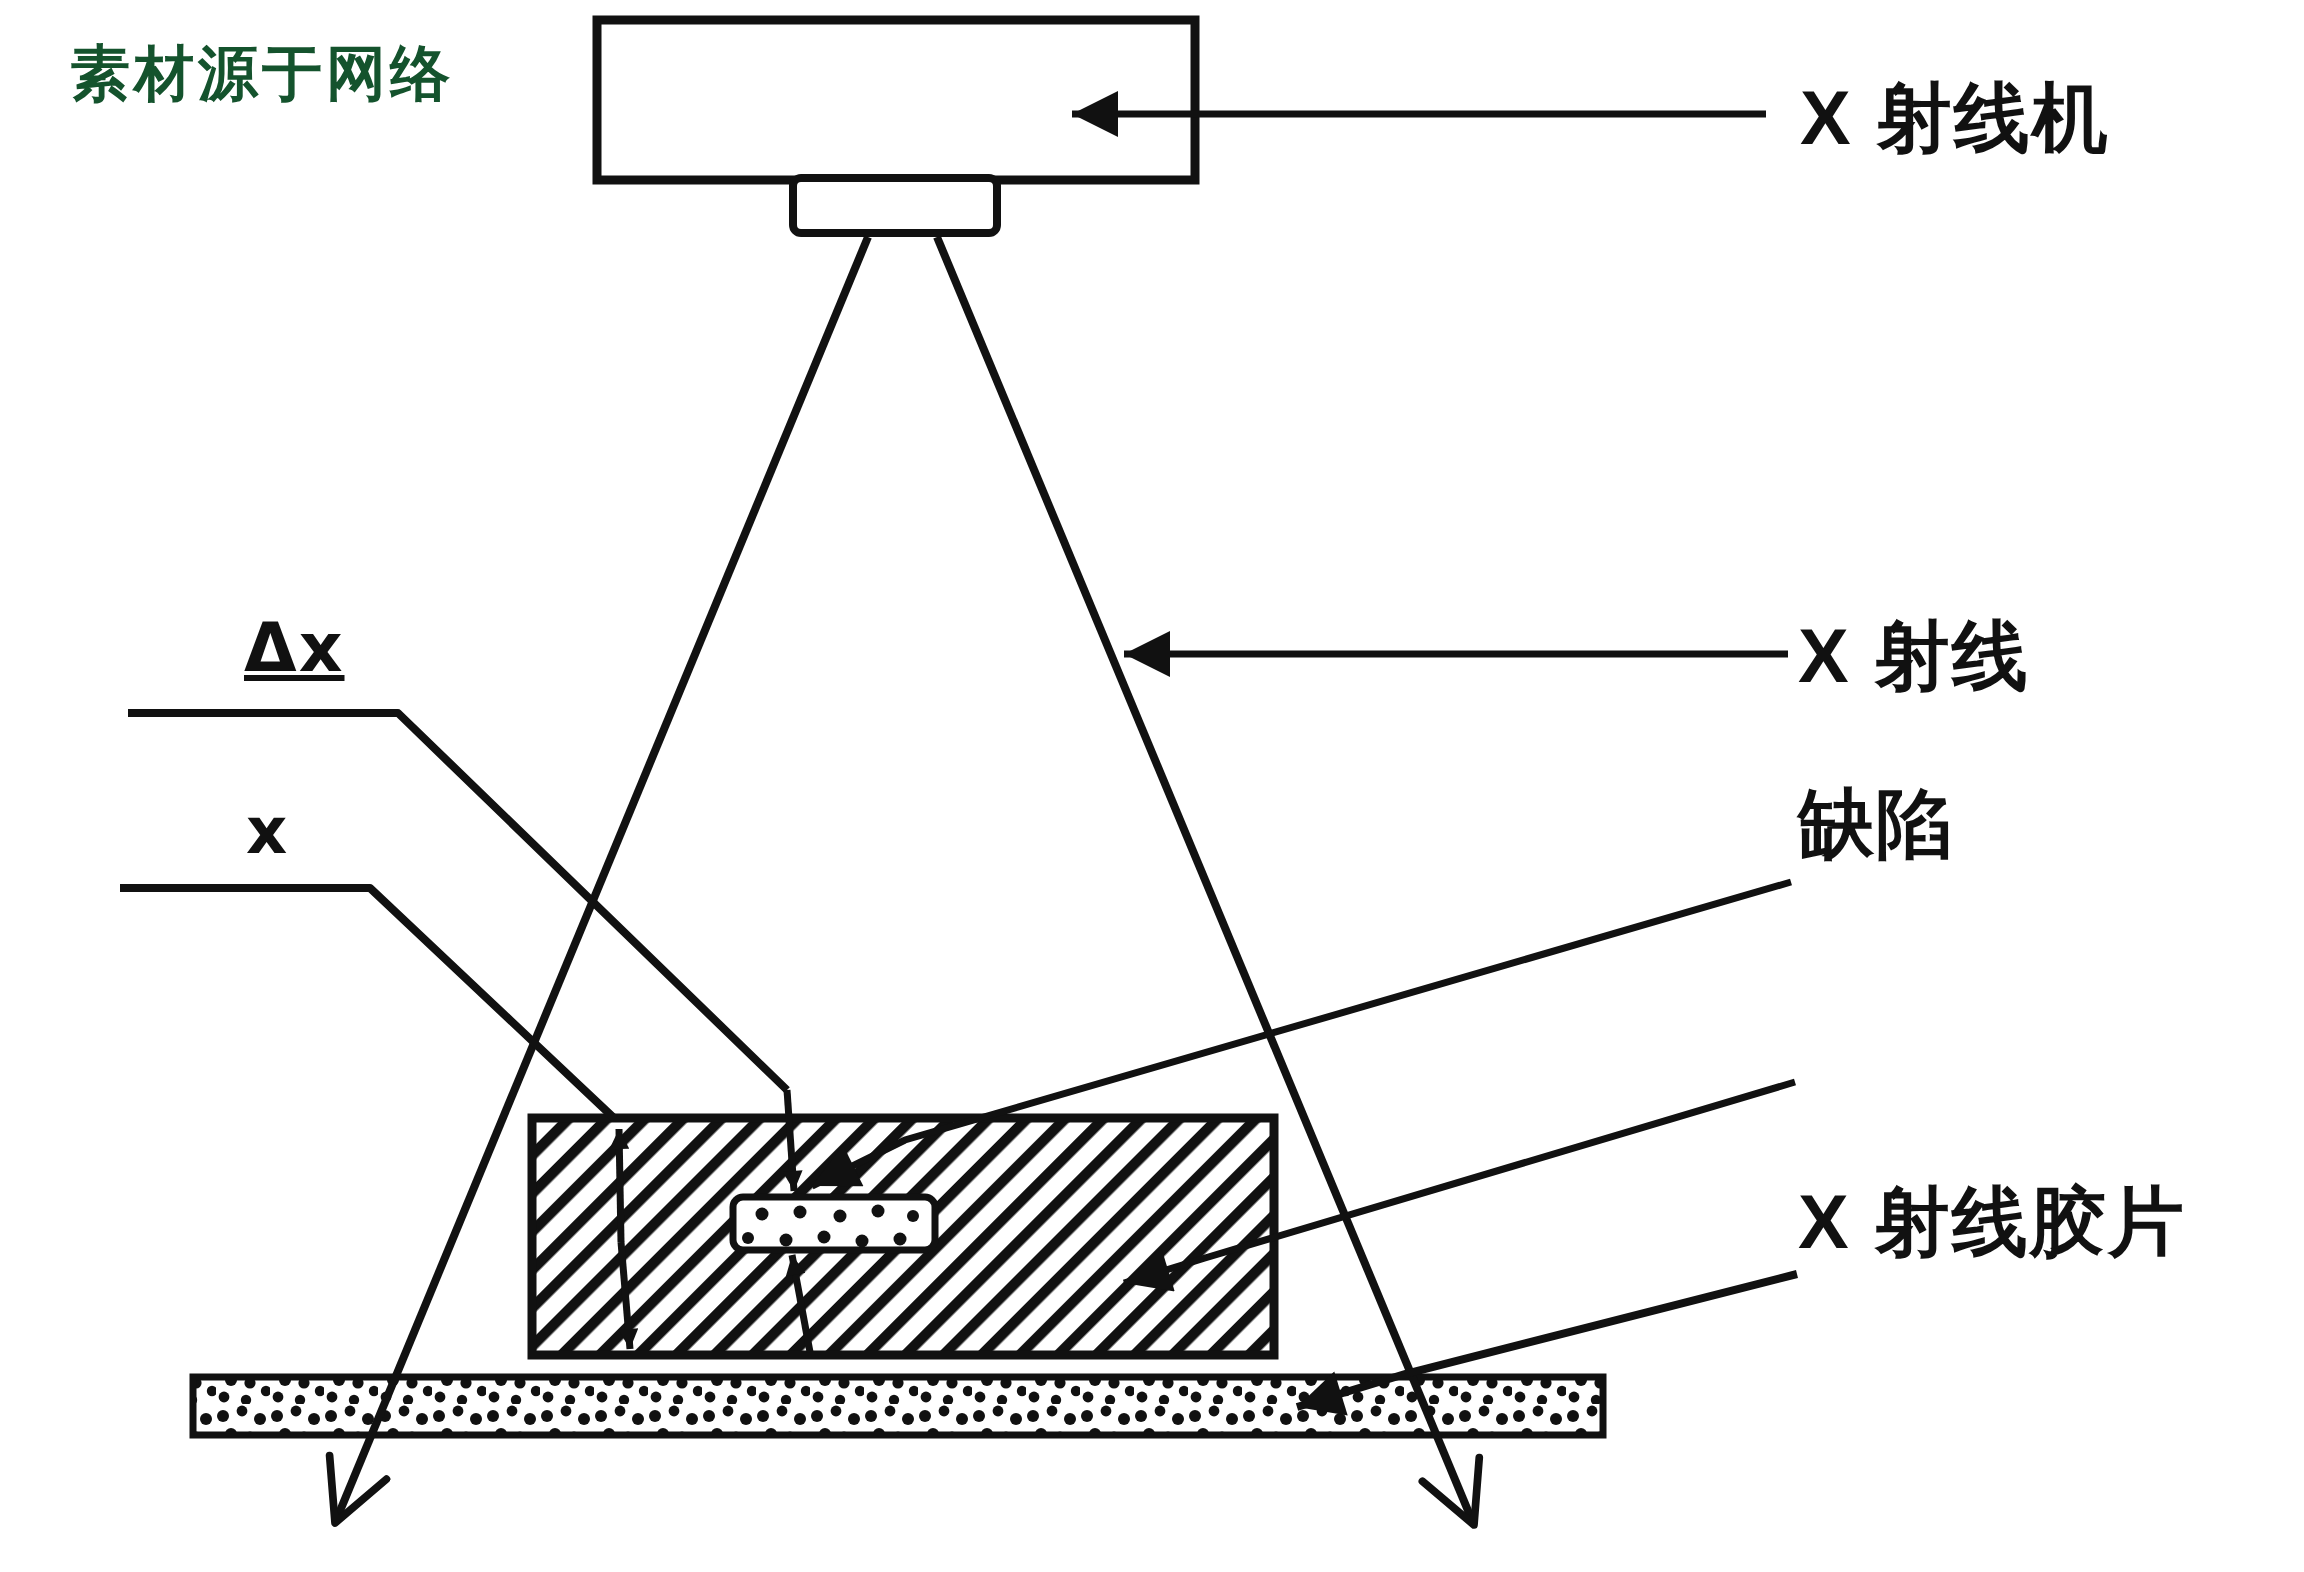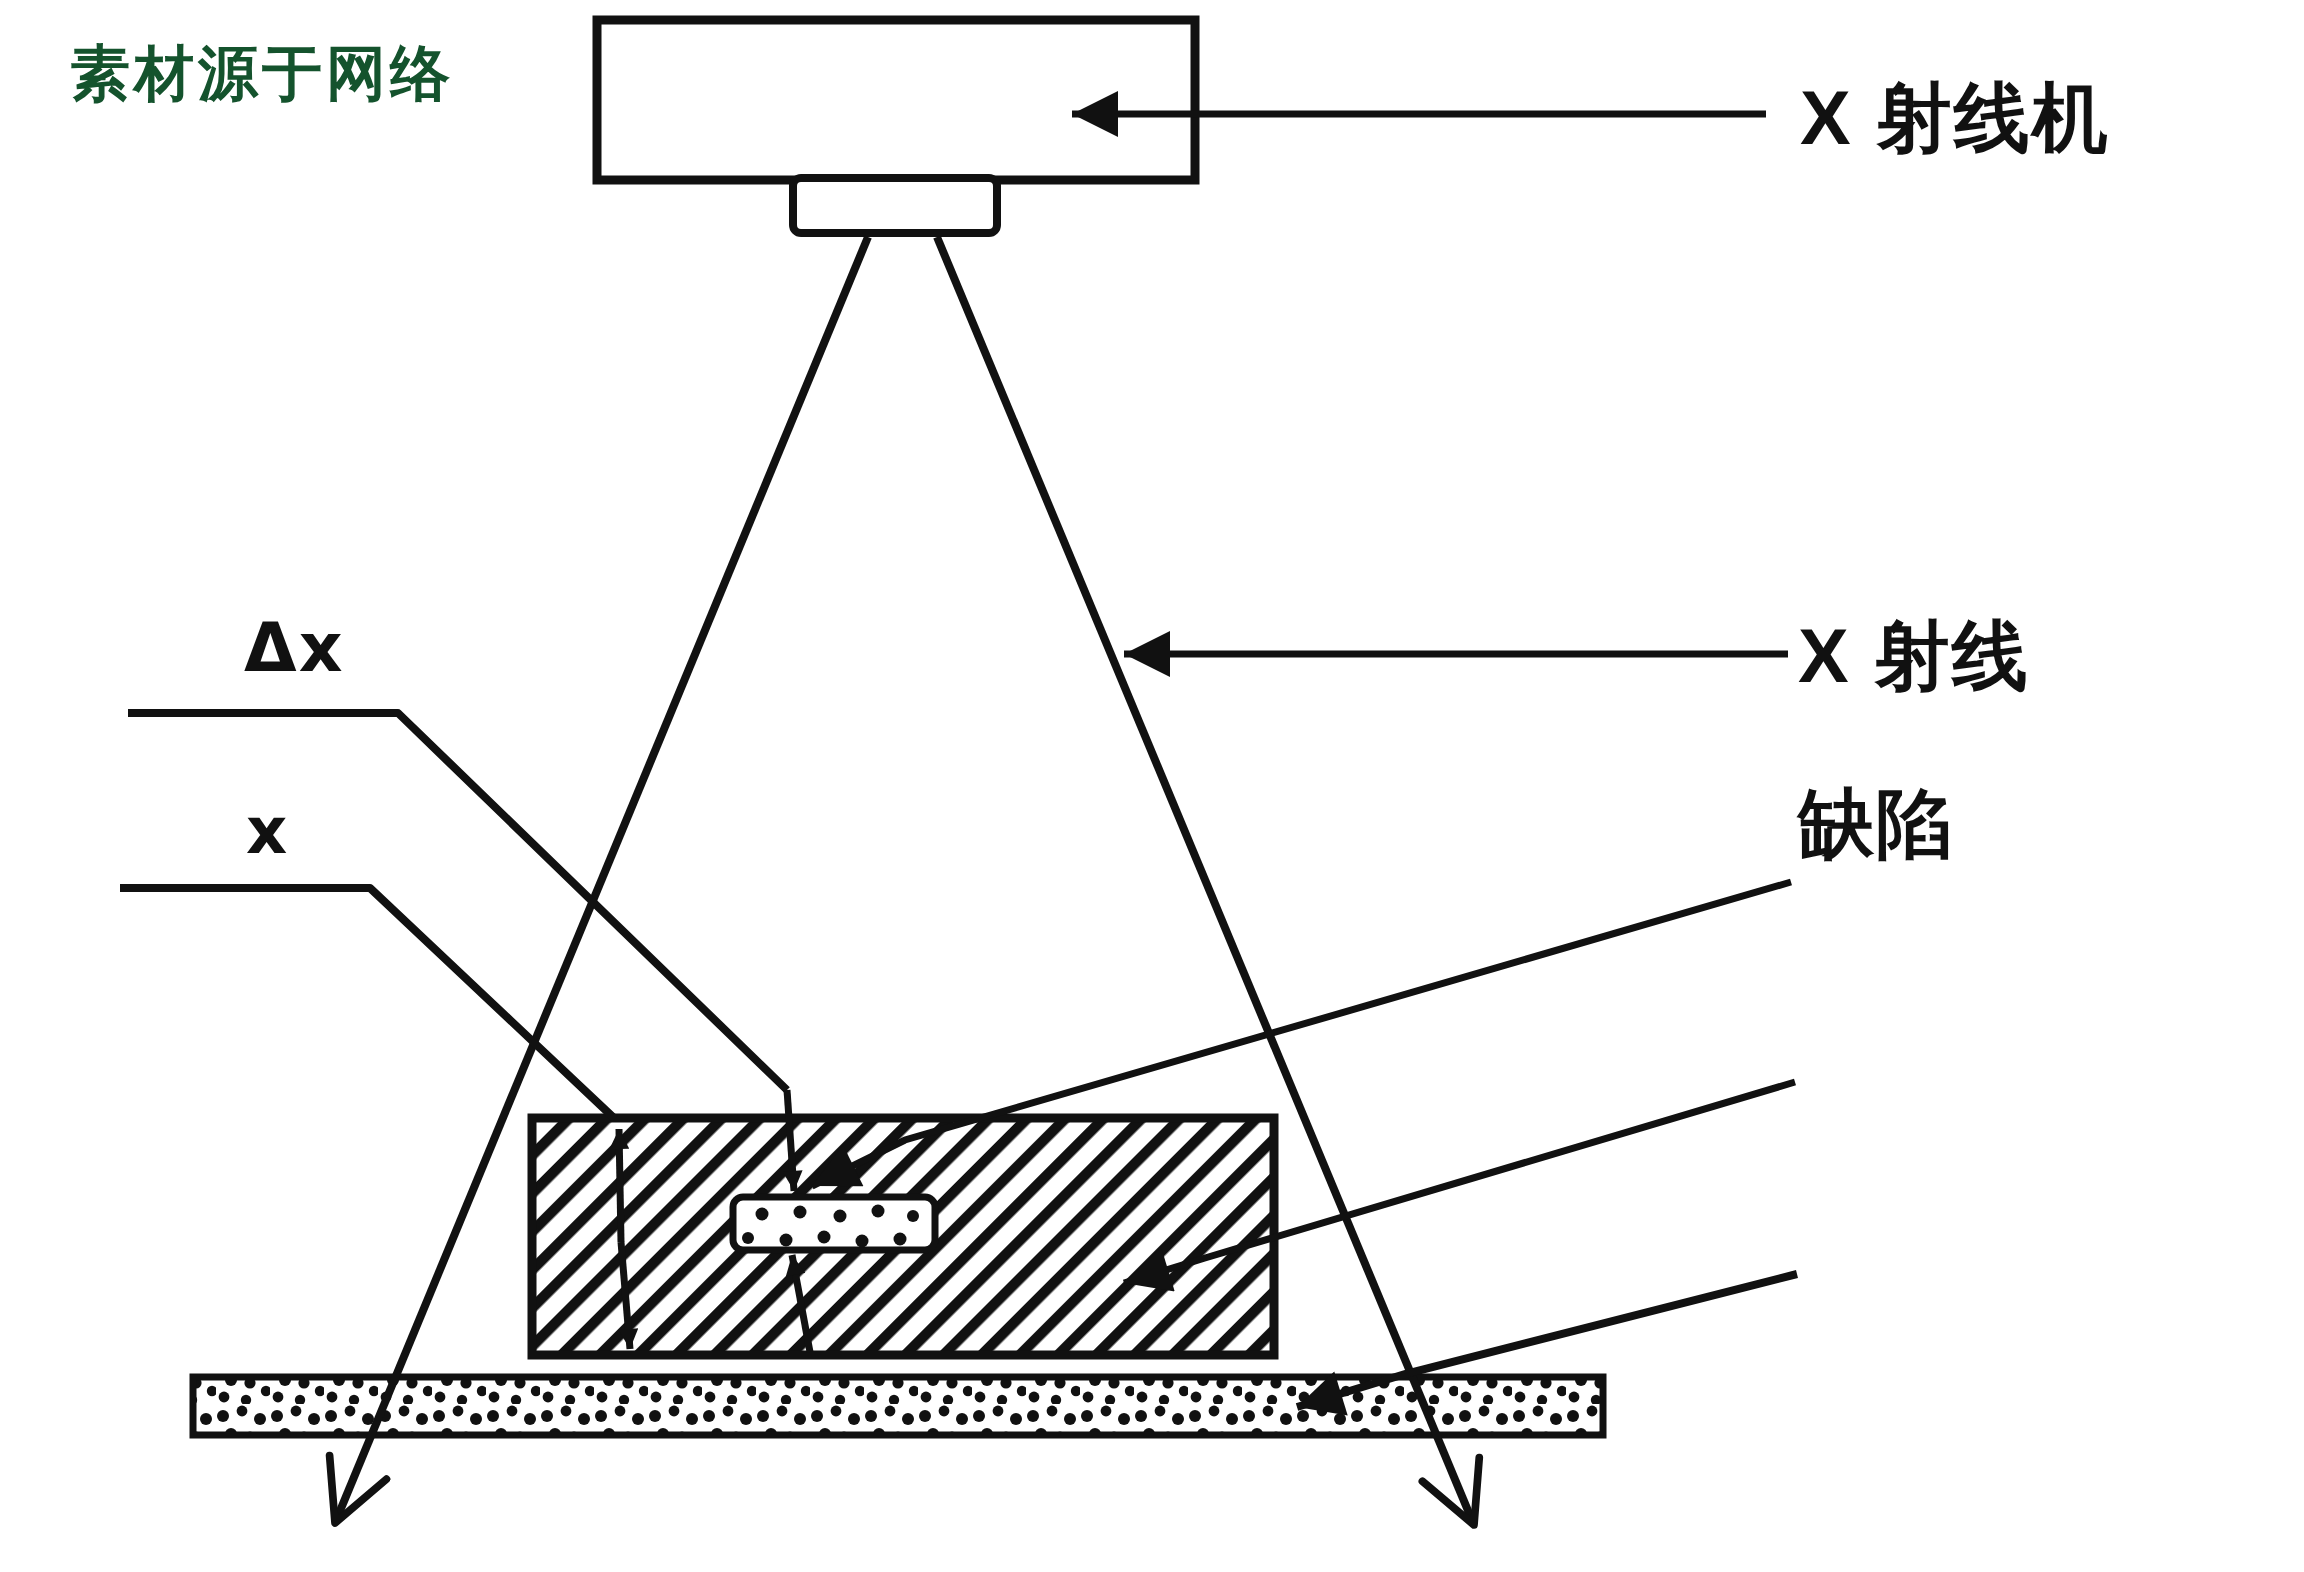--- a/index.html
+++ b/index.html
@@ -115,18 +115,19 @@
 
   <div id="watermark">素材源于网络</div>
 
   <div class="lbl lbl-cn" style="left:1800px; top:78px;">X 射线机</div>
 
   <div class="lbl lbl-cn" style="left:1798px; top:616px;">X 射线</div>
 
   <div class="lbl lbl-cn" style="left:1798px; top:784px;">缺陷</div>
 
 
+  <div class="lbl lbl-cn" style="left:1798px; top:1182px;">X 射线胶片</div>
 
-  <div class="lbl lbl-math" style="left:244px; top:612px;">Δx</div>
+  <div class="lbl lbl-math" style="left:244px; top:612px;text-decoration:underline;">Δx</div>
 
   <div class="lbl lbl-math" style="left:246px; top:798px; font-size:64px;">x</div>
 
 </div>
 
 </body></html>

